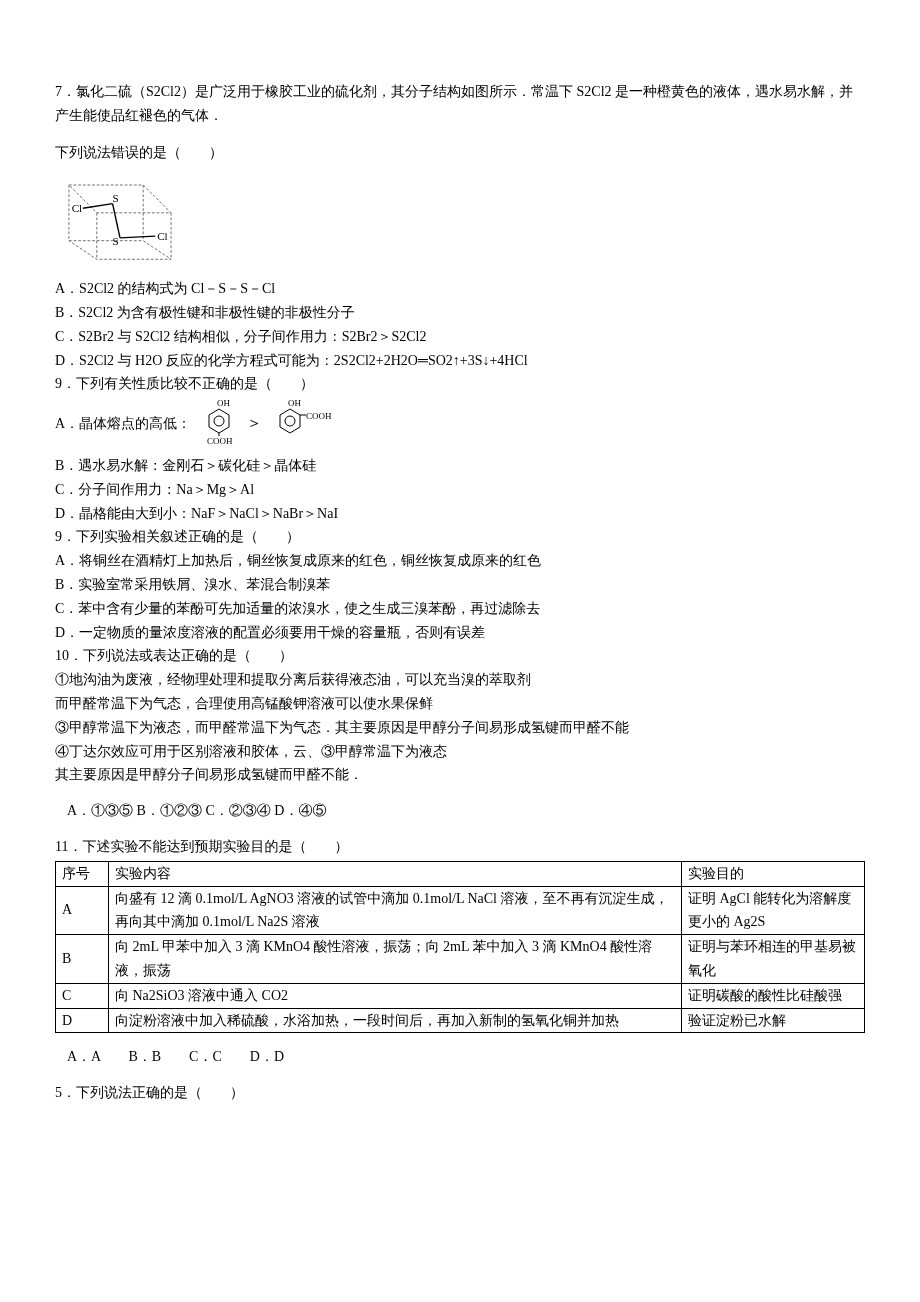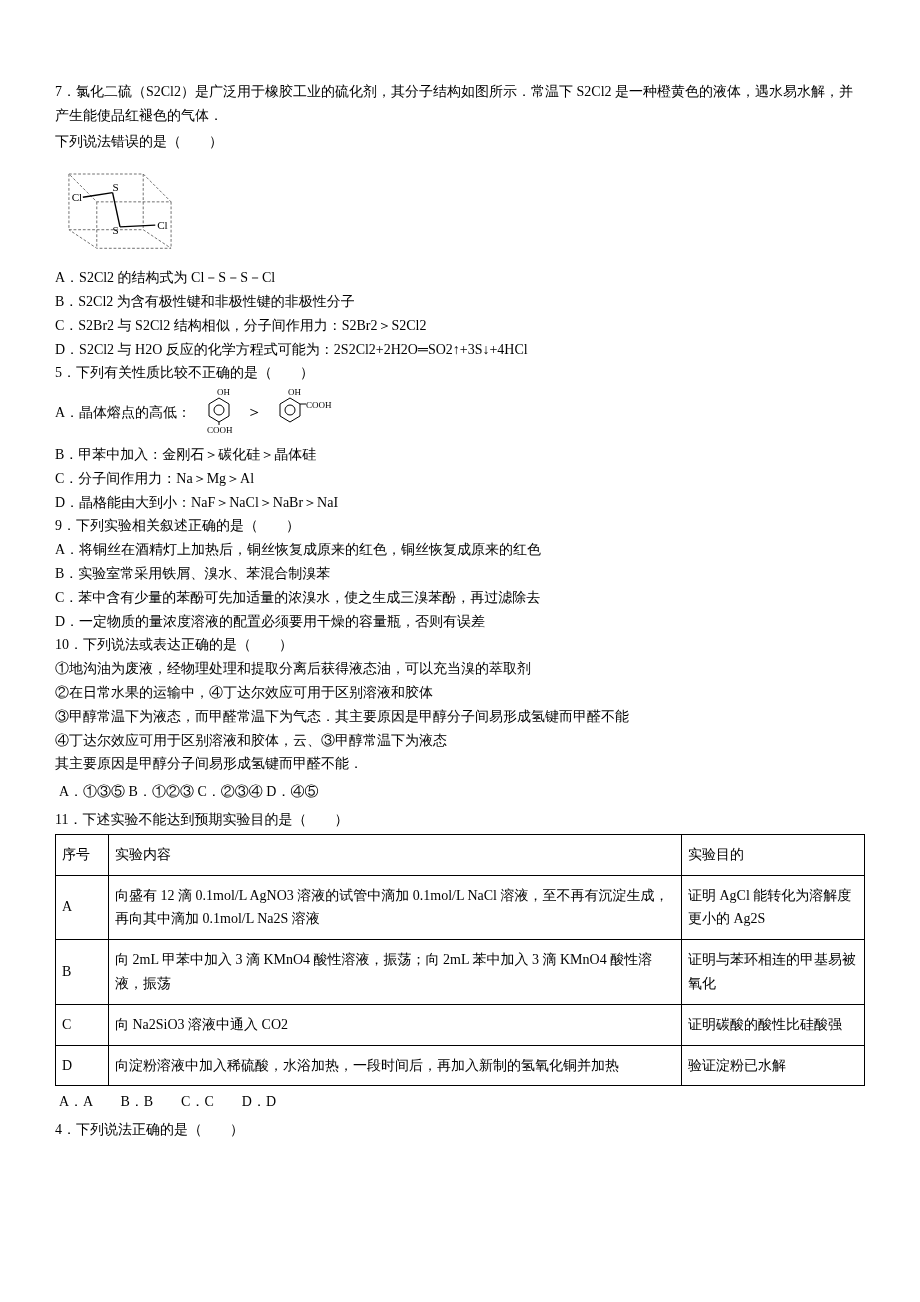--- a/index.html
+++ b/index.html
@@ -20,37 +20,37 @@
   }
   .inline-chem { display: inline-block; vertical-align: middle; text-align: center; }
   table.exp {
     border-collapse: collapse;
     width: 100%;
     font-size: 14px;
     margin-top: 2px;
   }
   table.exp td, table.exp th {
     border: 1px solid #000;
-    padding: 8px 6px;
+    padding: 0 6px;
     text-align: left;
     vertical-align: middle;
     font-family: Liberation Serif, serif;
   }
   table.exp td.seq { width: 40px; text-align: left; }
   table.exp td.purpose { width: 170px; }
-  .options { margin: 4px; }
+  .options { margin: 12px; }
 </style>
 </head>
 <body>
 
 
 
 
 <p class="q-line">7．氯化二硫（S2Cl2）是广泛用于橡胶工业的硫化剂，其分子结构如图所示．常温下 S2Cl2 是一种橙黄色的液体，遇水易水解，并产生能使品红褪色的气体．</p>
-<p class="q-line" style="margin-top:2px;">下列说法错误的是（　　）</p>
+<p class="q-line" style="margin-top:13px;">下列说法错误的是（　　）</p>
 
 <svg class="diagram" viewBox="0 0 140 100">
   <g stroke="#666" stroke-width="1" stroke-dasharray="3,2" fill="none">
     <polygon points="15,15 95,15 125,45 45,45"></polygon>
     <polygon points="15,75 95,75 125,95 45,95"></polygon>
     <line x1="15" y1="15" x2="15" y2="75"></line>
     <line x1="95" y1="15" x2="95" y2="75"></line>
     <line x1="125" y1="45" x2="125" y2="95"></line>
     <line x1="45" y1="45" x2="45" y2="95"></line>
   </g>
@@ -64,21 +64,21 @@
   <text x="62" y="80" font-size="12" font-family="serif">S</text>
   <text x="110" y="74" font-size="12" font-family="serif">Cl</text>
 </svg>
 
 <p class="q-line">A．S2Cl2 的结构式为 Cl－S－S－Cl</p>
 <p class="q-line">B．S2Cl2 为含有极性键和非极性键的非极性分子</p>
 <p class="q-line">C．S2Br2 与 S2Cl2 结构相似，分子间作用力：S2Br2＞S2Cl2</p>
 <p class="q-line">D．S2Cl2 与 H2O 反应的化学方程式可能为：2S2Cl2+2H2O═SO2↑+3S↓+4HCl</p>
 
 
-<p class="q-line">5．下列有关性质比较不正确的是（　　）</p>
+<p class="q-line">9．下列有关性质比较不正确的是（　　）</p>
 <p class="q-line">
   <span>A．晶体熔点的高低：</span>
   <span class="inline-chem">
     <svg width="48" height="50" viewBox="0 0 48 50">
       <text x="22" y="10" font-size="9">OH</text>
       <polygon points="24,13 34,19 34,31 24,37 14,31 14,19" fill="none" stroke="#000"></polygon>
       <circle cx="24" cy="25" r="5" fill="none" stroke="#000"></circle>
       <text x="12" y="48" font-size="9">COOH</text>
       <line x1="24" y1="37" x2="24" y2="40" stroke="#000"></line>
     </svg>
@@ -87,35 +87,35 @@
   <span class="inline-chem">
     <svg width="70" height="50" viewBox="0 0 70 50">
       <text x="22" y="10" font-size="9">OH</text>
       <polygon points="24,13 34,19 34,31 24,37 14,31 14,19" fill="none" stroke="#000"></polygon>
       <circle cx="24" cy="25" r="5" fill="none" stroke="#000"></circle>
       <line x1="34" y1="19" x2="40" y2="19" stroke="#000"></line>
       <text x="40" y="23" font-size="9">COOH</text>
     </svg>
   </span>
 </p>
-<p class="q-line">B．甲苯中加入：金刚石＞碳化硅＞晶体硅</p>
+<p class="q-line">B．遇水易水解：金刚石＞碳化硅＞晶体硅</p>
 <p class="q-line">C．分子间作用力：Na＞Mg＞Al</p>
 <p class="q-line">D．晶格能由大到小：NaF＞NaCl＞NaBr＞NaI</p>
 
 
 <p class="q-line">9．下列实验相关叙述正确的是（　　）</p>
 <p class="q-line">A．将铜丝在酒精灯上加热后，铜丝恢复成原来的红色，铜丝恢复成原来的红色</p>
 <p class="q-line">B．实验室常采用铁屑、溴水、苯混合制溴苯</p>
 <p class="q-line">C．苯中含有少量的苯酚可先加适量的浓溴水，使之生成三溴苯酚，再过滤除去</p>
 <p class="q-line">D．一定物质的量浓度溶液的配置必须要用干燥的容量瓶，否则有误差</p>
 
 
 <p class="q-line">10．下列说法或表达正确的是（　　）</p>
 <p class="q-line">①地沟油为废液，经物理处理和提取分离后获得液态油，可以充当溴的萃取剂</p>
-<p class="q-line">②在日常水果的运输中，④丁达尔效应可用于区别溶液和胶体</p>
+<p class="q-line">而甲醛常温下为气态，合理使用高锰酸钾溶液可以使水果保鲜</p>
 <p class="q-line">③甲醇常温下为液态，而甲醛常温下为气态．其主要原因是甲醇分子间易形成氢键而甲醛不能</p>
 <p class="q-line">④丁达尔效应可用于区别溶液和胶体，云、③甲醇常温下为液态</p>
 <p class="q-line">其主要原因是甲醇分子间易形成氢键而甲醛不能．</p>
 <p class="q-line options">A．①③⑤ B．①②③ C．②③④ D．④⑤</p>
 
 
 <p class="q-line">11．下述实验不能达到预期实验目的是（　　）</p>
 <table class="exp">
   <tbody>
       <tr>
@@ -141,16 +141,16 @@
   <tr>
     <td class="seq">D</td>
     <td>向淀粉溶液中加入稀硫酸，水浴加热，一段时间后，再加入新制的氢氧化铜并加热</td>
     <td class="purpose">验证淀粉已水解</td>
   </tr>
 </tbody>
   </table>
 <p class="q-line options">A．A　　B．B　　C．C　　D．D</p>
 
 
-<p class="q-line">4．下列说法正确的是（　　）</p>
+<p class="q-line">5．下列说法正确的是（　　）</p>
 
 
 
 
 </body></html>

